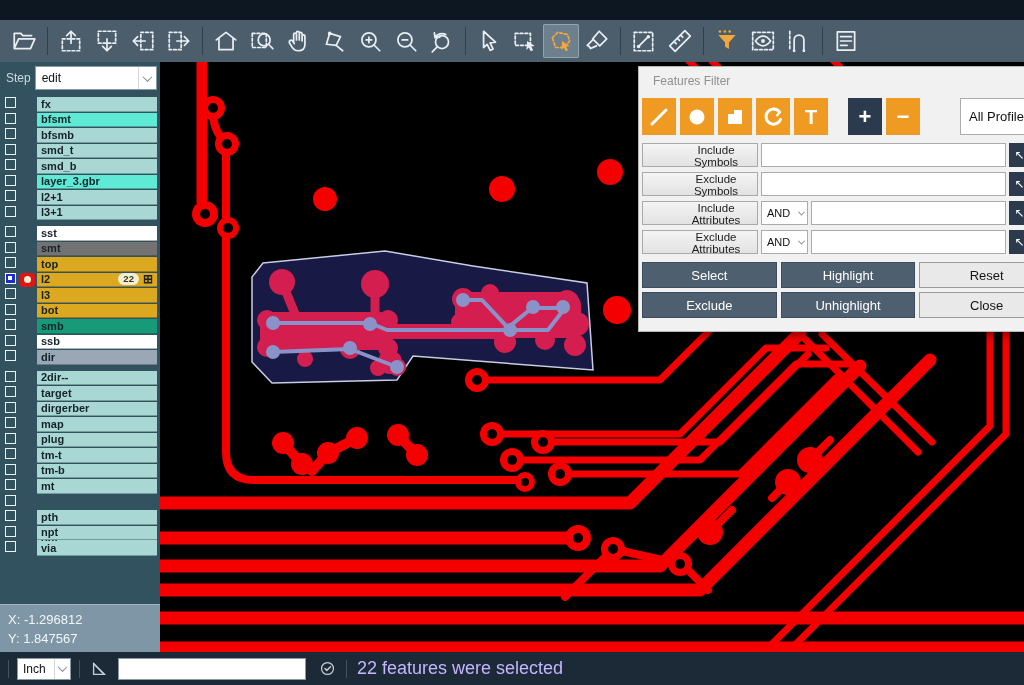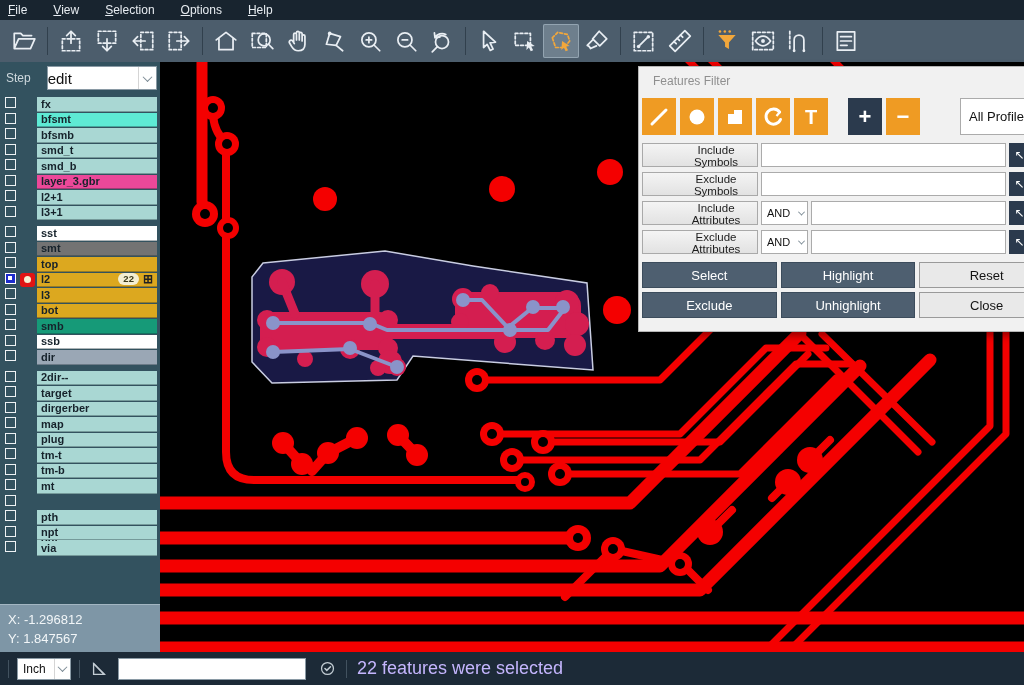--- a/index.html
+++ b/index.html
@@ -17,24 +17,24 @@
              display:flex; align-items:center; padding:0 6px; z-index:30; }
   .tbtn { width:36px; height:34px; display:grid; place-items:center; color:#e9eef3; border-radius:2px; flex:0 0 auto; }
   .tbtn.active { background:#6e7f8d; box-shadow:inset 0 0 0 1px #93a4b1; color:#f2a73b; }
   .tbtn.orange { color:#f2a73b; }
   .tsep { width:1px; height:28px; background:#31404d; margin:0 5px; flex:0 0 auto; }
   .tbtn svg { stroke:currentColor; fill:none; stroke-width:1.6; stroke-linecap:round; stroke-linejoin:round; }
 
   
   .sidebar { position:absolute; left:0; top:62px; width:160px; height:590px; background:#33525f;
              display:flex; flex-direction:column; z-index:20; }
-  .step-row { height:32px; display:flex; align-items:center; padding:0 3px 0 6px; gap:16px; }
+  .step-row { height:32px; display:flex; align-items:center; padding:0 3px 0 6px; gap:4px; }
   .step-label { color:#cfd9de; font-size:12px; }
   .dropdown { background:#fff; border:1px solid #8a9aa5; height:24px; flex:1; display:flex; align-items:center;
-              font-size:15px; color:#111; }
+              padding-left:6px; font-size:12px; color:#111; }
   .dropdown .chev-box { margin-left:auto; width:18px; height:100%; border-left:1px solid #d5d5d5;
                         display:grid; place-items:center; }
   .chevron { width:7px; height:7px; border-right:1.6px solid #7b8a94; border-bottom:1.6px solid #7b8a94;
              transform:rotate(45deg) translate(-1px,-1px); }
   .layer-list { padding-top:3px; }
   .layer-group { margin-bottom:5px; }
   .layer-row { height:15.5px; display:flex; align-items:flex-start; }
   .layer-checkbox { width:11px; height:11px; border:1.5px solid #eef2f4; margin-left:5px; flex:0 0 auto; position:relative; }
   .layer-checkbox.checked { background:#1d2ccd; border-color:#fff; }
   .layer-checkbox.checked::after { content:""; position:absolute; left:2px; top:2px; width:4px; height:4px; background:#fff; }
@@ -97,27 +97,20 @@
   .cmd-input { width:188px; height:22px; background:#fff; border:1px solid #8a9aa5; margin-left:8px;
                font-size:12px; padding:0 4px; }
   .refresh-icon { color:#c3cdd4; margin-left:10px; display:grid; place-items:center; width:22px; }
   .status-message { color:#c4b5fd; font-size:18px; margin-left:2px; }
 </style>
 </head>
 <body>
 
 <div class="app">
 
-  <div class="menubar" id="menubar">
-      <span class="menu-item">File</span>
-      <span class="menu-item">View</span>
-      <span class="menu-item">Selection</span>
-      <span class="menu-item">Options</span>
-      <span class="menu-item">Help</span>
-    </div>
 
   <div class="toolbar">
     <div class="tbtn">
       <svg viewBox="0 0 24 24" width="26" height="26">
           <path d="M3 19V5h6l2 2h8M3 19l4-9h15l-4 9z"></path>
         </svg>
     </div>
     <div class="tsep"></div>
     <div class="tbtn">
       <svg viewBox="0 0 24 24" width="26" height="26">
@@ -301,21 +294,21 @@
           <div class="layer-row">
             <span class="layer-checkbox"></span>
             <span class="layer-indicator"></span>
             <span class="layer-name" style="background: rgb(169, 215, 211);">
               <span>smd_b</span>
             </span>
           </div>
           <div class="layer-row">
             <span class="layer-checkbox"></span>
             <span class="layer-indicator"></span>
-            <span class="layer-name" style="background: #ec4899;">
+            <span class="layer-name" style="background: #5eead4;">
               <span>layer_3.gbr</span>
             </span>
           </div>
           <div class="layer-row">
             <span class="layer-checkbox"></span>
             <span class="layer-indicator"></span>
             <span class="layer-name" style="background: rgb(169, 215, 211);">
               <span>l2+1</span>
             </span>
           </div>

